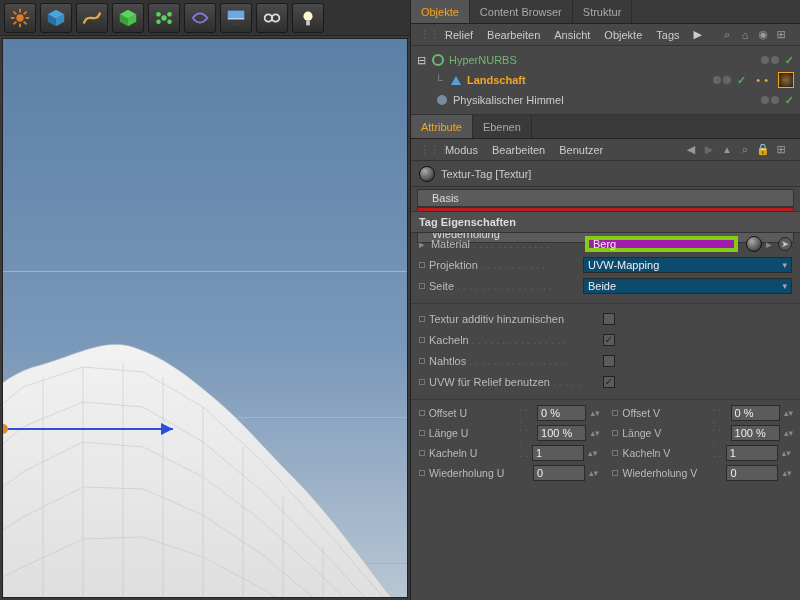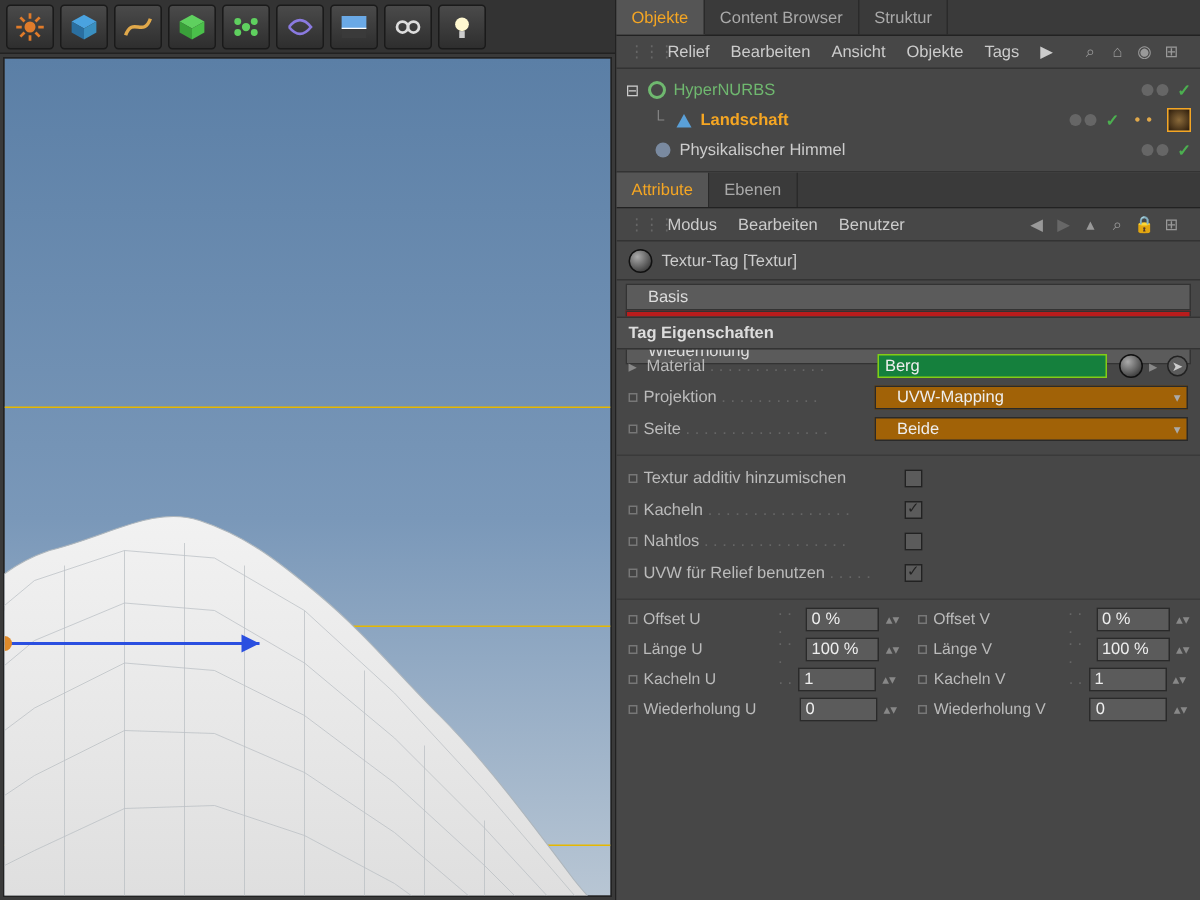--- a/index.html
+++ b/index.html
@@ -51,22 +51,22 @@
   .attr-head { display: flex; align-items: center; height: 26px; padding: 0 8px; gap: 6px; border-bottom: 1px solid #333; }
   .matball { width: 16px; height: 16px; border-radius: 50%; background: radial-gradient(circle at 35% 30%, #aaa, #222); border: 1px solid #111; }
   .subtabs { display: flex; height: 20px; margin: 2px 6px; flex-direction: column; }
   .subtab { flex: 0 0 auto; padding: 2px 14px; background: #5b5b5b; color: #ddd; border: 1px solid #333; cursor: pointer; font-size: 11px; }
   .subtab.active { background: #b91c1c; color: #fff; }
   .section { padding: 4px 8px; font-weight: bold; color: #ddd; background: #4f4f4f; border-top: 1px solid #333; border-bottom: 1px solid #333; }
   .props { padding: 2px 8px 8px 8px; display: flex; flex-direction: column; gap: 3px; }
   .prow { display: flex; align-items: center; height: 18px; gap: 4px; }
   .plabel { color: #bbb; flex: 0 0 150px; white-space: nowrap; overflow: hidden; }
   .plabel .dotsfill { color: #666; }
-  .pfield { flex: 1; height: 16px; background: #15803d; border: 1px solid #84cc16; color: #eee; padding: 0 4px; display: flex; align-items: center; }
-  .pselect { flex: 1; height: 16px; background: #a16207; border: 1px solid #2a2a2a; color: #eee; padding: 0 14px; display: flex; align-items: center; position: relative; }
+  .pfield { flex: 1; height: 16px; background: #a21caf; border: 4px solid #84cc16; color: #eee; padding: 0 4px; display: flex; align-items: center; }
+  .pselect { flex: 1; height: 16px; background: #0c4a6e; border: 1px solid #2a2a2a; color: #eee; padding: 0 4px; display: flex; align-items: center; position: relative; }
   .pselect::after { content: "▾"; position: absolute; right: 4px; color: #aaa; font-size: 9px; }
   .chk { width: 12px; height: 12px; border: 1px solid #222; background: #5b5b5b; display: inline-flex; align-items: center; justify-content: center; color: #222; font-size: 10px; line-height: 1; }
   .chk.on::before { content: "✓"; }
   .tri { width: 8px; color: #888; }
   .grid2 { display: grid; grid-template-columns: 1fr 1fr; gap: 2px 14px; padding: 4px 8px 8px 8px; }
   .gcell { display: flex; align-items: center; height: 18px; gap: 4px; }
   .glabel { flex: 0 0 86px; color: #bbb; white-space: nowrap; font-size: 10.5px; }
   .gval { width: 52px; height: 16px; background: #5b5b5b; border: 1px solid #2a2a2a; color: #eee; padding: 0 3px; display: flex; align-items: center; font-size: 11px; }
   .spin { width: 8px; color: #888; font-size: 9px; line-height: 1; }
   .smalldot { width: 6px; height: 6px; border: 1px solid #777; background: #444; }

